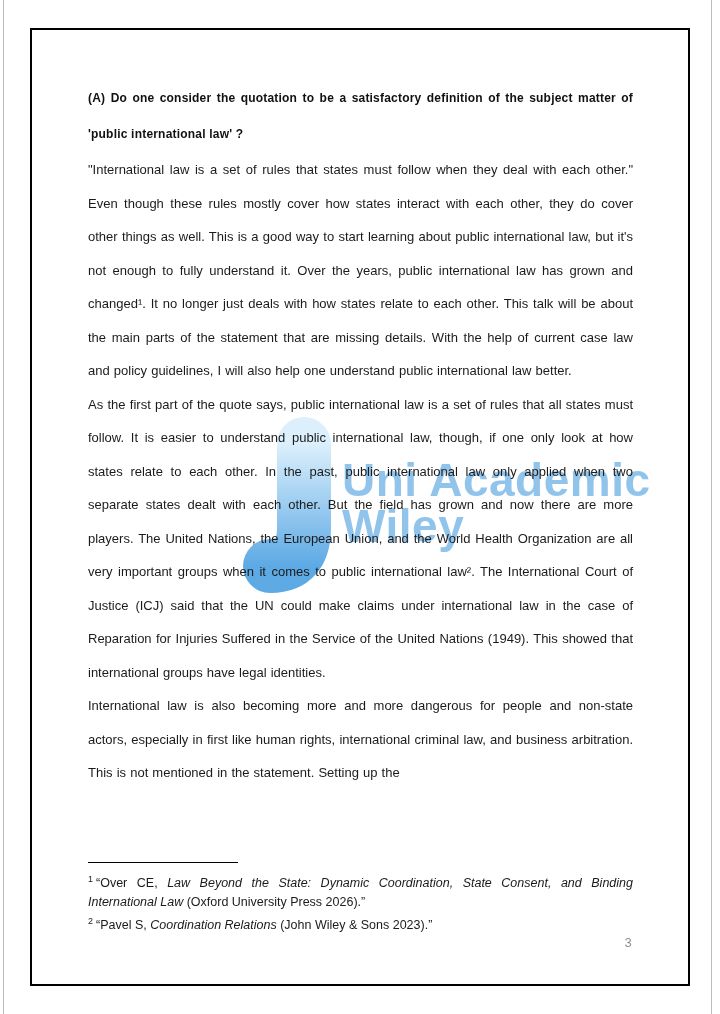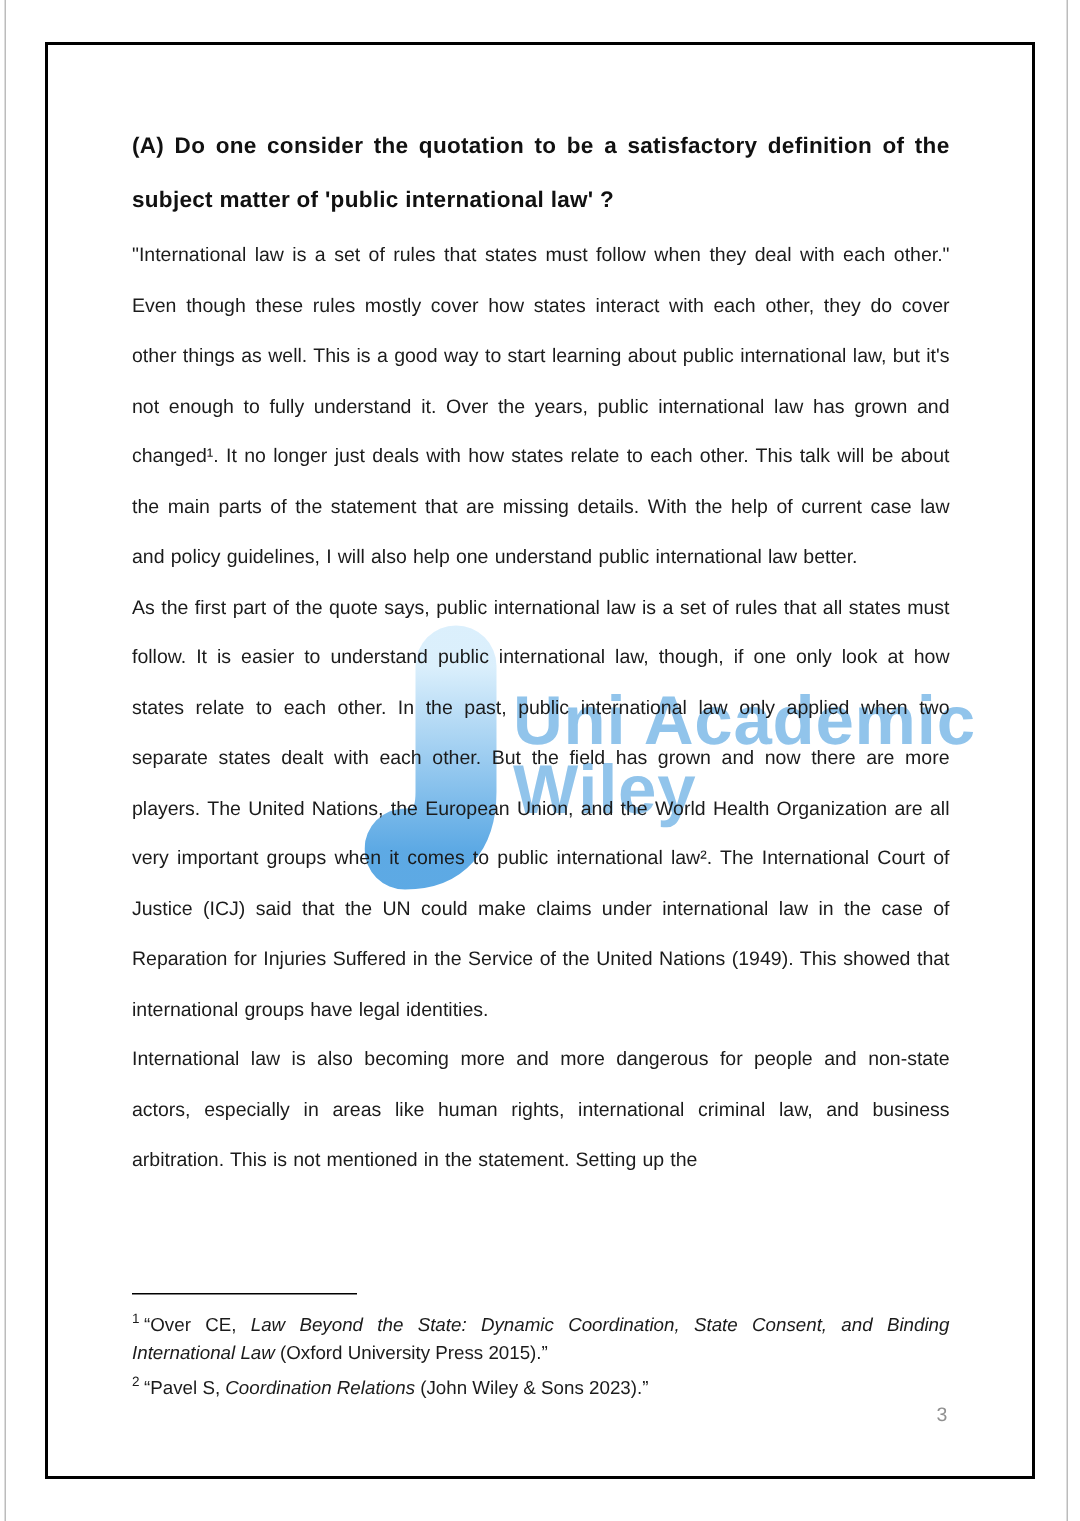--- a/index.html
+++ b/index.html
@@ -57,21 +57,21 @@
   
   .content {
     position: absolute;
     left: 88px;
     top: 80px;
     width: 545px;
     z-index: 2;
     color: #1b1b1b;
   }
   .heading {
-    font-size: 15px;
+    font-size: 12px;
     font-weight: bold;
     color: #111111;
     line-height: 36px;
     margin: 0 0 1px 0;
     text-align: justify;
     letter-spacing: 0.2px;
   }
   .para {
     font-size: 13px;
     line-height: 33.5px;
@@ -138,24 +138,24 @@
 
   <div class="watermark-text" style="color: rgb(94, 169, 226);">
     <div>Uni Academic</div>
     <div>Wiley</div>
   </div>
 
   <div class="content">
     <h1 class="heading">(A) Do one consider the quotation to be a satisfactory definition of the subject matter of 'public international law' ?</h1>
     <p class="para">"International law is a set of rules that states must follow when they deal with each other." Even though these rules mostly cover how states interact with each other, they do cover other things as well. This is a good way to start learning about public international law, but it's not enough to fully understand it. Over the years, public international law has grown and changed¹. It no longer just deals with how states relate to each other. This talk will be about the main parts of the statement that are missing details. With the help of current case law and policy guidelines, I will also help one understand public international law better.</p>
     <p class="para">As the first part of the quote says, public international law is a set of rules that all states must follow. It is easier to understand public international law, though, if one only look at how states relate to each other. In the past, public international law only applied when two separate states dealt with each other. But the field has grown and now there are more players. The United Nations, the European Union, and the World Health Organization are all very important groups when it comes to public international law². The International Court of Justice (ICJ) said that the UN could make claims under international law in the case of Reparation for Injuries Suffered in the Service of the United Nations (1949). This showed that international groups have legal identities.</p>
-    <p class="para">International law is also becoming more and more dangerous for people and non-state actors, especially in areas like human rights, international criminal law, and business arbitration. This is not mentioned in the statement. Setting up the</p>
+    <p class="para">International law is also becoming more and more dangerous for people and non-state actors, especially in first like human rights, international criminal law, and business arbitration. This is not mentioned in the statement. Setting up the</p>
   </div>
 
   <div class="footnotes">
     <div class="fn-sep"></div>
-    <p class="footnote"><sup>1</sup><span>“Over CE, </span><i>Law Beyond the State: Dynamic Coordination, State Consent, and Binding International Law</i><span> (Oxford University Press 2015).”</span></p>
+    <p class="footnote"><sup>1</sup><span>“Over CE, </span><i>Law Beyond the State: Dynamic Coordination, State Consent, and Binding International Law</i><span> (Oxford University Press 2026).”</span></p>
     <p class="footnote"><sup>2</sup><span>“Pavel S, </span><i>Coordination Relations</i><span> (John Wiley &amp; Sons 2023).”</span></p>
   </div>
 
   <div class="page-number">3</div>
 
 </div>
 
 </body></html>

